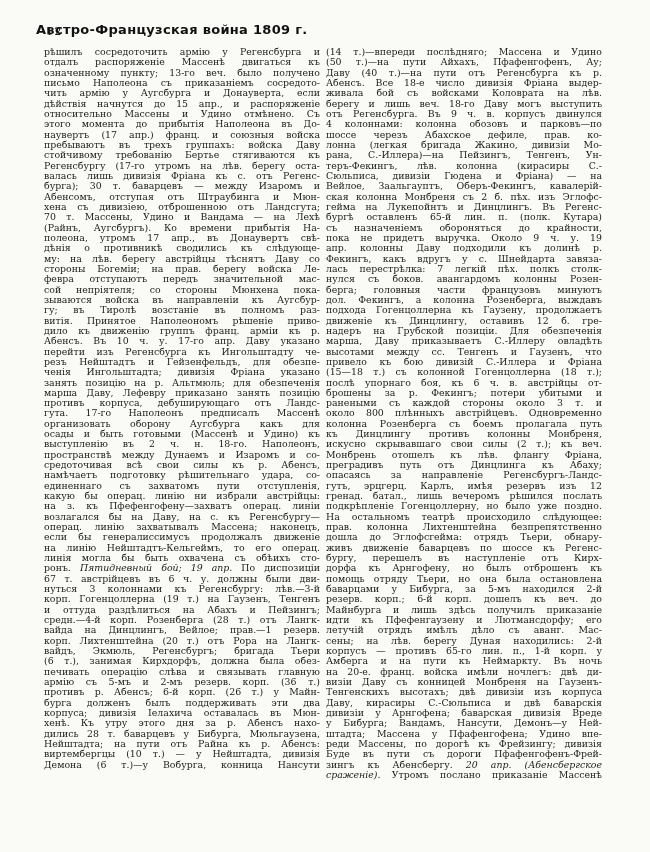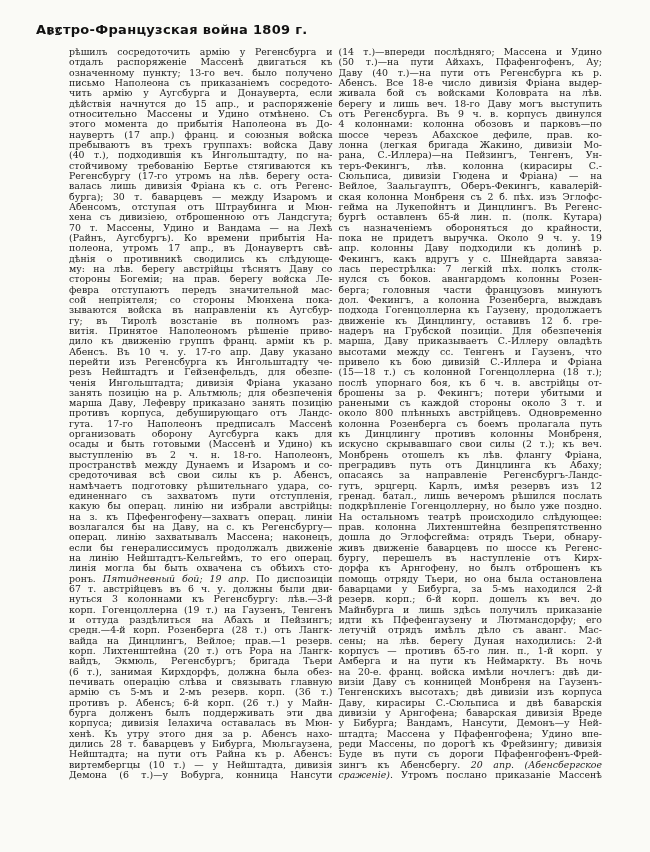--- a/index.html
+++ b/index.html
@@ -37,21 +37,20 @@
     letter-spacing: 0.3px;
     color: #111;
   }
   .text-columns {
     position: absolute;
     top: 47px;
     left: 44px;
     right: 48px;
     display: flex;
     gap: 6px;
-    margin-left: 25px;
   }
   .column {
     flex: 1 1 0;
     min-width: 0;
     font-size: 9.4px;
     line-height: 10.34px;
   }
   .line {
     text-align: justify;
     text-align-last: justify;
@@ -76,21 +75,20 @@
       <div class="line">рѣшилъ сосредоточить армію у Регенсбурга и</div>
       <div class="line">отдалъ распоряженіе Массенѣ двигаться къ</div>
       <div class="line">означенному пункту; 13-го веч. было получено</div>
       <div class="line">письмо Наполеона съ приказаніемъ сосредото-</div>
       <div class="line">чить армію у Аугсбурга и Донауверта, если</div>
       <div class="line">дѣйствія начнутся до 15 апр., и распоряженіе</div>
       <div class="line">относительно Массены и Удино отмѣнено. Съ</div>
       <div class="line">этого момента до прибытія Наполеона въ До-</div>
       <div class="line">наувертъ (17 апр.) франц. и союзныя войска</div>
       <div class="line">пребываютъ въ трехъ группахъ: войска Даву</div>
-      <div class="line">(40 т.), подходившія къ Ингольштадту, по на-</div>
       <div class="line">стойчивому требованію Бертье стягиваются къ</div>
       <div class="line">Регенсбургу (17-го утромъ на лѣв. берегу оста-</div>
       <div class="line">валась лишь дивизія Фріана къ с. отъ Регенс-</div>
       <div class="line">бурга); 30 т. баварцевъ — между Изаромъ и</div>
       <div class="line">Абенсомъ, отступая отъ Штраубинга и Мюн-</div>
       <div class="line">хена съ дивизіею, отброшенною отъ Ландсгута;</div>
       <div class="line">70 т. Массены, Удино и Вандама — на Лехѣ</div>
       <div class="line">(Райнъ, Аугсбургъ). Ко времени прибытія На-</div>
       <div class="line">полеона, утромъ 17 апр., въ Донаувертъ свѣ-</div>
       <div class="line">дѣнія о противникѣ сводились къ слѣдующе-</div>

